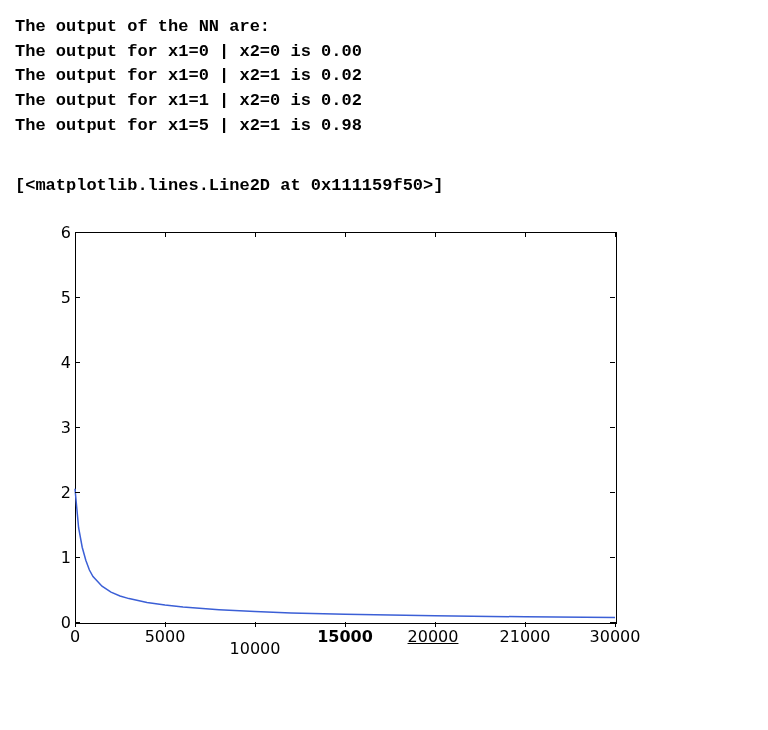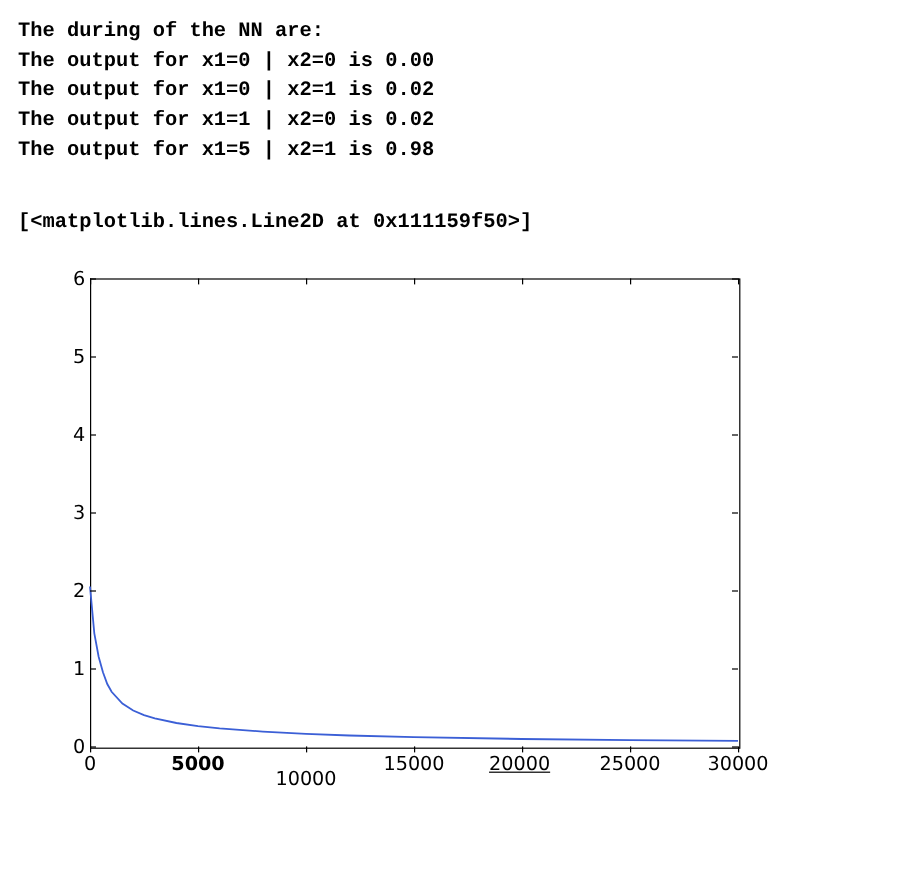--- a/index.html
+++ b/index.html
@@ -95,21 +95,21 @@
       top: 15px;
       width: 540px;
       height: 390px;
       overflow: visible;
     }
   </style>
 </head>
 <body>
 
 <div class="text-output">
-  <div class="line">The during of the NN are:</div>
+  <div class="line">The output of the NN are:</div>
   <div class="line">The output for x1=0 | x2=0 is 0.00</div>
   <div class="line">The output for x1=0 | x2=1 is 0.02</div>
   <div class="line">The output for x1=1 | x2=0 is 0.02</div>
   <div class="line">The output for x1=5 | x2=1 is 0.98</div>
   <div class="gap"></div>
   <div class="gap"></div>
   <div class="line repr-line">[&lt;matplotlib.lines.Line2D at 0x111159f50&gt;]</div>
 </div>
 
 <div class="chart-container">
@@ -135,32 +135,32 @@
       <div class="tick-mark-y-r" style="top:145px;"></div>
       <div class="ytick-label" style="top:80px;">5</div>
       <div class="tick-mark-y" style="top:80px;"></div>
       <div class="tick-mark-y-r" style="top:80px;"></div>
       <div class="ytick-label" style="top:15px;">6</div>
       <div class="tick-mark-y" style="top:15px;"></div>
       <div class="tick-mark-y-r" style="top:15px;"></div>
       <div class="xtick-label" style="left:50px;">0</div>
       <div class="tick-mark-x" style="left:50px;"></div>
       <div class="tick-mark-x-t" style="left:50px;"></div>
-      <div class="xtick-label" style="left:140px;font-weight:bold;">5000</div>
+      <div class="xtick-label" style="left:140px;">5000</div>
       <div class="tick-mark-x" style="left:140px;"></div>
       <div class="tick-mark-x-t" style="left:140px;"></div>
       <div class="xtick-label" style="left:230px;margin-top:12px;">10000</div>
       <div class="tick-mark-x" style="left:230px;"></div>
       <div class="tick-mark-x-t" style="left:230px;"></div>
-      <div class="xtick-label" style="left:320px;">15000</div>
+      <div class="xtick-label" style="left:320px;font-weight:bold;">15000</div>
       <div class="tick-mark-x" style="left:320px;"></div>
       <div class="tick-mark-x-t" style="left:320px;"></div>
       <div class="xtick-label" style="left:408px;text-decoration:underline;">20000</div>
       <div class="tick-mark-x" style="left:410px;"></div>
       <div class="tick-mark-x-t" style="left:410px;"></div>
-      <div class="xtick-label" style="left:500px;">25000</div>
+      <div class="xtick-label" style="left:500px;">21000</div>
       <div class="tick-mark-x" style="left:500px;"></div>
       <div class="tick-mark-x-t" style="left:500px;"></div>
       <div class="xtick-label" style="left:590px;">30000</div>
       <div class="tick-mark-x" style="left:590px;"></div>
       <div class="tick-mark-x-t" style="left:590px;"></div>
     </div>
 </div>
 
 </body></html>

